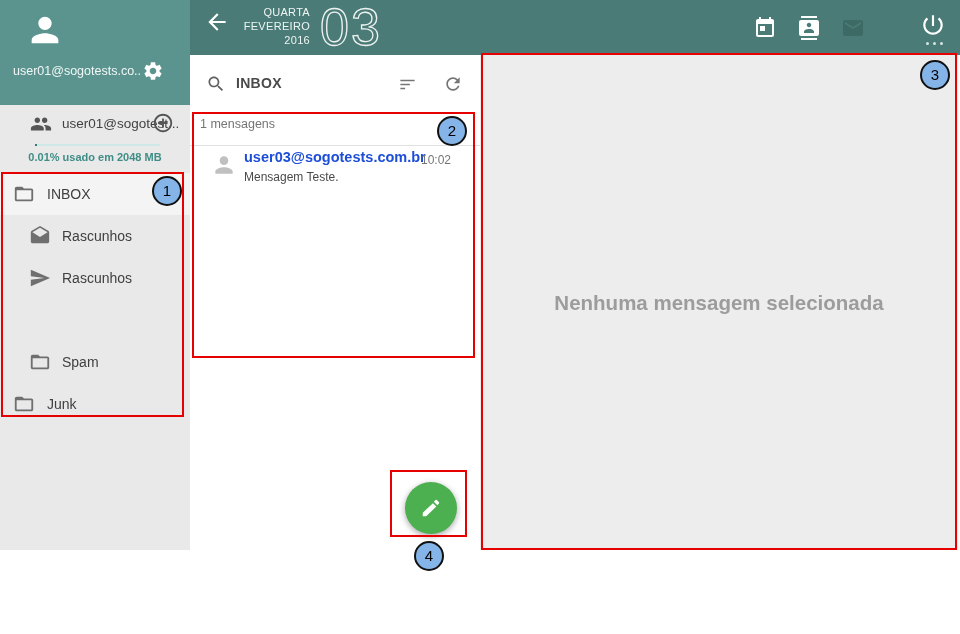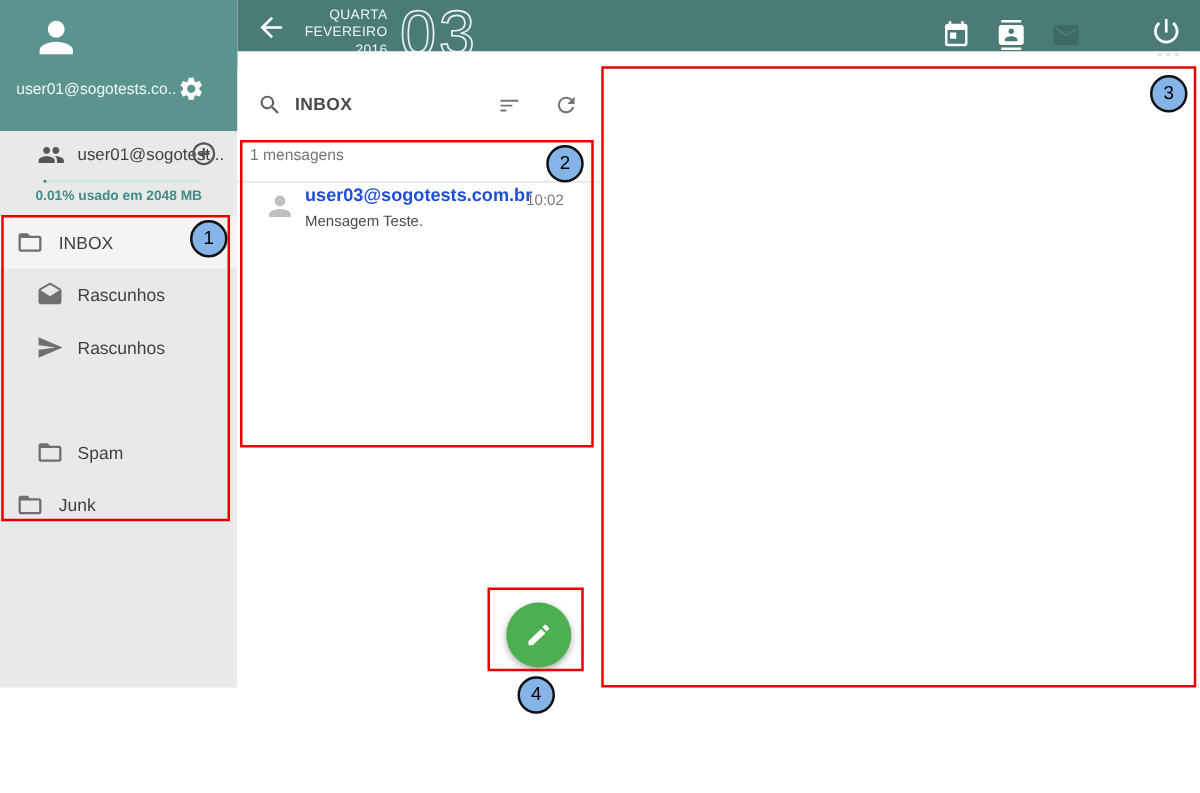--- a/index.html
+++ b/index.html
@@ -9,21 +9,21 @@
     --annotation-blue:#85b5e8; --icon-gray:#6f6f6f; --text-dark:#333;
     --text-gray:#757575; --mail-icon-active:#3e6a66;
   }
   *{margin:0;padding:0;box-sizing:border-box;}
   body{font-family:"Liberation Sans",sans-serif;background:#fff;}
   .app{position:relative;width:960px;height:634px;background:#fff;overflow:hidden;}
   .abs{position:absolute;}
   svg{display:block;}
 
   
-  .header{left:190px;top:0;width:770px;height:41px;background:var(--teal-dark);}
+  .header{left:190px;top:0;width:770px;height:55px;background:var(--teal-dark);}
   .back-btn{left:14px;top:9px;width:26px;height:26px;color:#fff;cursor:pointer;}
   .date-block{left:38px;top:5px;width:82px;text-align:right;color:#eef6f5;font-size:11px;line-height:14px;letter-spacing:.3px;}
   .day-num-wrap{left:128px;top:0;}
   .hdr-icon{width:24px;height:24px;color:#fdfefe;cursor:pointer;}
   .icon-cal{left:563px;top:16px;}
   .icon-contacts{left:607px;top:16px;}
   .icon-mail{left:651px;top:16px;color:var(--mail-icon-active);}
   .icon-power{left:730px;top:12px;width:26px;height:26px;}
   .power-dots{left:736px;top:42px;display:flex;gap:4px;}
   .power-dots i{width:3px;height:3px;border-radius:50%;background:#d7e5e3;}
@@ -235,20 +235,23 @@
       <span class="msg-subject">Mensagem Teste.</span>
     </div>
 
     <div class="abs fab">
       <svg width="22" height="22" viewBox="0 0 24 24" fill="currentColor">
           <path d="M3 17.25V21h3.75L17.81 10.44l-3.75-3.75L3 17.25zM20.71 7.04c.39-.39.39-1.02 0-1.41l-2.34-2.34c-.39-.39-1.02-.39-1.41 0l-1.83 1.83 3.75 3.75 1.83-1.83z"></path>
         </svg>
     </div>
   </div>
 
+  <div class="abs main-panel">
+    <div class="abs empty-text">Nenhuma mensagem selecionada</div>
+  </div>
 
   <div class="abs abox abox1"></div>
   <div class="abs abox abox2"></div>
   <div class="abs abox abox3"></div>
   <div class="abs abox abox4"></div>
   <div class="abs acircle ac1">1</div>
   <div class="abs acircle ac2">2</div>
   <div class="abs acircle ac3">3</div>
   <div class="abs acircle ac4">4</div>
 

